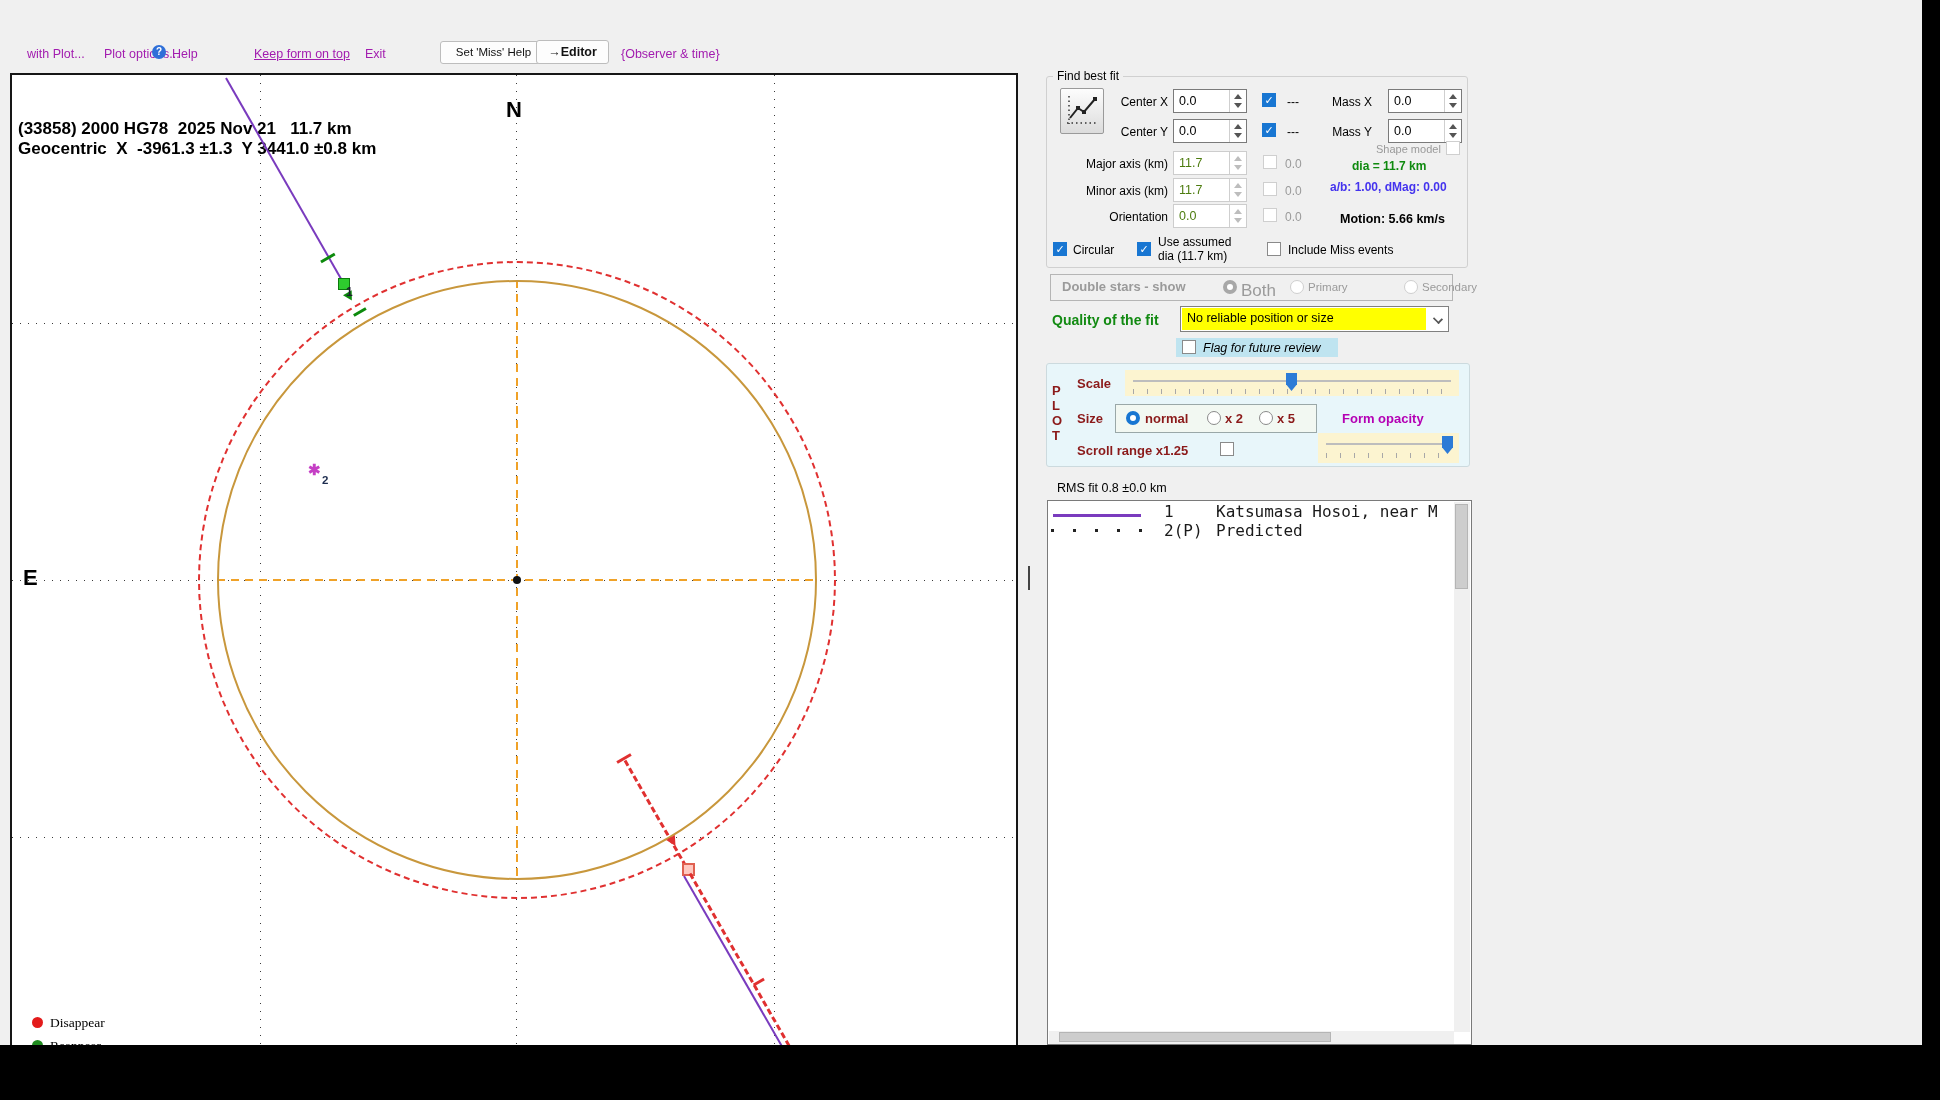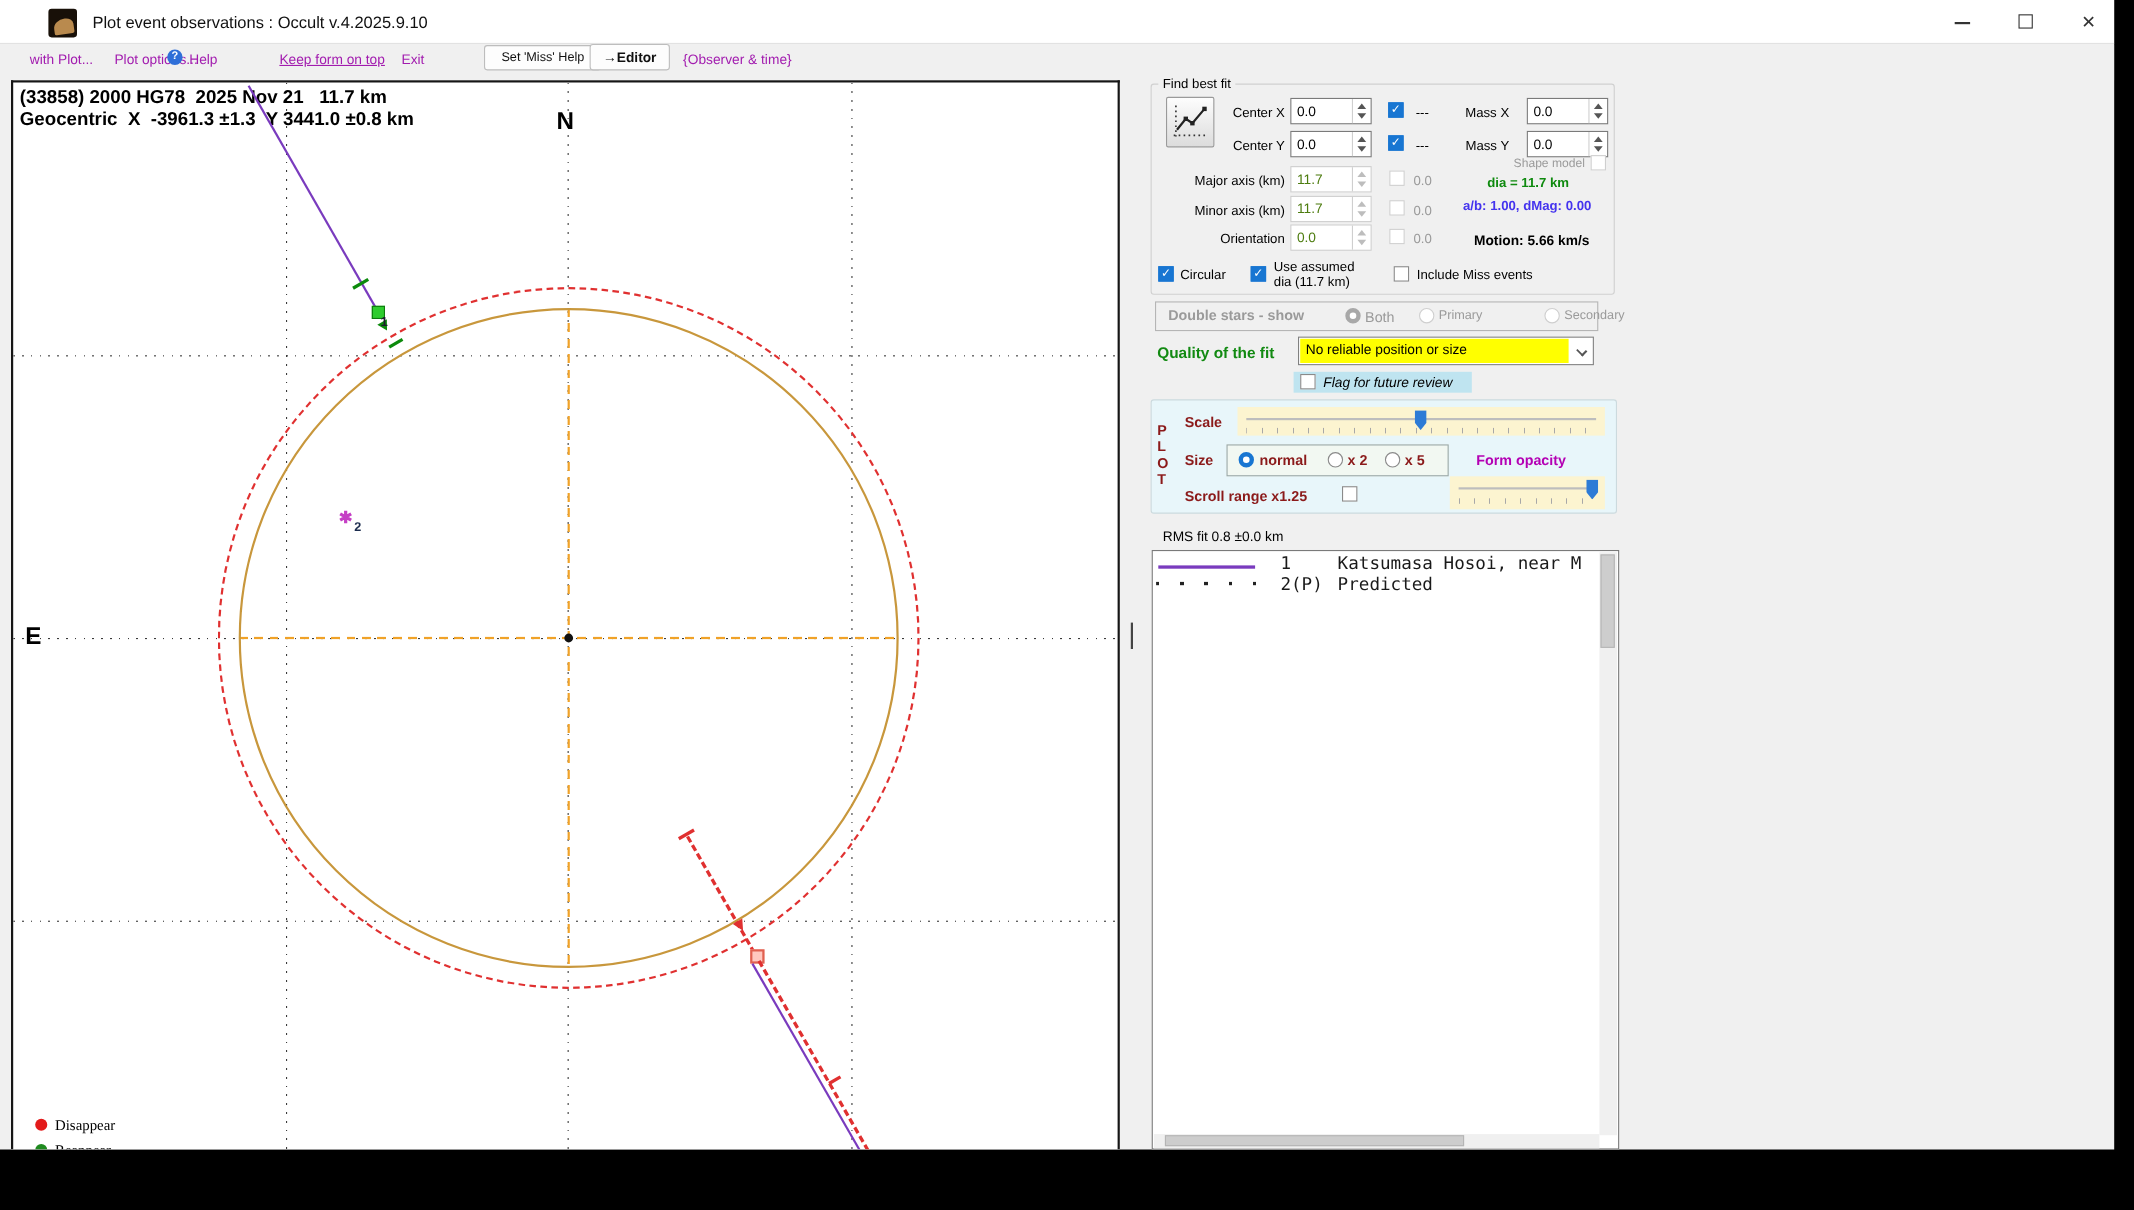--- a/index.html
+++ b/index.html
@@ -10,21 +10,21 @@
   .apptitle { position:absolute; left:84px; top:12px; font-size:15px; color:#111; white-space:pre; }
   #appicon { position:absolute; left:44px; top:8px; width:26px; height:26px; background:#181008; border-radius:3px; overflow:hidden; }
   #appicon i { position:absolute; left:5px; top:9px; width:18px; height:14px; background:#b98a4e; border-radius:60% 40% 10% 10%; transform:rotate(-8deg); }
   #menubar { position:absolute; left:0; top:41px; width:100%; height:32px; background:#f0f0f0; }
   .mitem { position:absolute; top:6px; font-size:12.5px; color:#a21caf; white-space:nowrap; cursor:default; }
   .tbtn { position:absolute; background:#fdfdfd; border:1px solid #bdbdbd; border-radius:3px; font-size:11.5px; color:#111; text-align:center; }
   .helpicon { position:absolute; left:152px; top:45px; width:14px; height:14px; border-radius:50%; background:#2f6fd8; color:#fff; font-size:10px; font-weight:bold; text-align:center; line-height:14px; }
   .wctl { position:absolute; top:0; width:46px; height:40px; }
   
   #plot { position:absolute; left:10px; top:73px; width:1008px; height:972px; background:#fff; border:2px solid #161616; border-bottom:none; overflow:hidden; }
-  .ptitle { position:absolute; left:6px; font-size:17px; font-weight:bold; color:#000; white-space:pre; }
+  .ptitle { position:absolute; left:6px; font-size:17px; font-weight:bold; color:#000; white-space:pre;margin-top:40px; }
   .gridv { position:absolute; top:0; width:1px; height:972px; background:repeating-linear-gradient(to bottom,#3a3a3a 0 1.5px,transparent 1.5px 8px); }
   .gridh { position:absolute; left:0; width:1004px; height:1px; background:repeating-linear-gradient(to right,#3a3a3a 0 1.5px,transparent 1.5px 8px); }
   .axh { position:absolute; height:2px; background:repeating-linear-gradient(to right,#f0a228 0 8px,transparent 8px 14px); }
   .axv { position:absolute; width:2px; background:repeating-linear-gradient(to bottom,#f0a228 0 8px,transparent 8px 14px); }
   .compass { position:absolute; font-size:22px; font-weight:bold; color:#000; }
   .line { position:absolute; transform-origin:0 50%; }
   .gtick { position:absolute; background:#0c8a0c; transform-origin:50% 50%; }
   .rtick { position:absolute; background:#e03030; transform-origin:50% 50%; }
   .tri { position:absolute; width:0; height:0; transform-origin:30% 50%; }
   .legdot { position:absolute; width:11px; height:11px; border-radius:50%; }
@@ -64,35 +64,20 @@
   #qcombo .yel { position:absolute; left:1px; top:1px; width:244px; height:22px; background:#ffff00; font-size:12.5px; color:#000; padding:3px 0 0 5px; white-space:nowrap; }
   #qcombo .chev { position:absolute; right:6px; top:8px; width:8px; height:8px; border-right:2px solid #555; border-bottom:2px solid #555; transform:rotate(45deg) scale(1,.8); }
   .scroll { background:#f0f0f0; }
   .sthumb { background:#cdcdcd; border:1px solid #b5b5b5; }
 </style>
 </head>
 <body>
 
 <div id="win">
 
-  <div id="titlebar">
-    <div id="appicon">
-        <i></i>
-      </div>
-    <div class="apptitle">Plot event observations : Occult v.4.2025.9.10</div>
-    <div class="wctl" style="left:1761px;">
-      <div class="abs" style="left:16px;top:20px;width:14px;height:2px;background:#333;"></div>
-    </div>
-    <div class="wctl" style="left:1818px;">
-      <div class="abs" style="left:17px;top:13px;width:13px;height:13px;border:1.5px solid #333;"></div>
-    </div>
-    <div class="wctl" style="left:1876px;">
-      <div class="abs" style="left:16px;top:10px;font-size:16px;color:#333;">✕</div>
-    </div>
-  </div>
 
   <div id="menubar">
     <div class="mitem" style="left:27px;">with Plot...</div>
     <div class="mitem" style="left:104px;">Plot options...</div>
     <div class="mitem" style="left:172px;">Help</div>
     <div class="mitem" style="left:254px;text-decoration:underline;">Keep form on top</div>
     <div class="mitem" style="left:365px;">Exit</div>
   </div>
   <div class="helpicon">?</div>
   <div class="tbtn" style="left:440px;top:41px;width:107px;height:23px;padding-top:4px;">Set 'Miss' Help</div>
@@ -239,21 +224,21 @@
   <div class="lbl" style="left:1073px;top:243px;">Circular</div>
   <div class="cb on" style="left:1137px;top:242px;"></div>
   <div class="lbl" style="left:1158px;top:235px;">Use assumed</div>
   <div class="lbl" style="left:1158px;top:249px;">dia (11.7 km)</div>
   <div class="cb" style="left:1267px;top:242px;"></div>
   <div class="lbl" style="left:1288px;top:243px;">Include Miss events</div>
 
   <div class="grp" style="left:1050px;top:274px;width:403px;height:27px;border-color:#b5b5b5;border-radius:0;"></div>
   <div class="lbl b" style="left:1062px;top:279px;font-size:13px;color:#9a9a9a;">Double stars - show</div>
   <div class="rad dissel" style="left:1223px;top:280px;"></div>
-  <div class="lbl gray" style="left:1241px;top:281px;font-size:13px;">Both</div>
+  <div class="lbl gray" style="left:1241px;top:281px;font-size:17px;">Both</div>
   <div class="rad dis" style="left:1290px;top:280px;"></div>
   <div class="lbl gray" style="left:1308px;top:281px;font-size:11.5px;">Primary</div>
   <div class="rad dis" style="left:1404px;top:280px;"></div>
   <div class="lbl gray" style="left:1422px;top:281px;font-size:11.5px;">Secondary</div>
 
   <div class="lbl b" style="left:1052px;top:312px;font-size:14px;color:#128a12;">Quality of the fit</div>
   <div id="qcombo">
     <div class="yel">No reliable position or size</div>
     <div class="chev"></div>
   </div>

